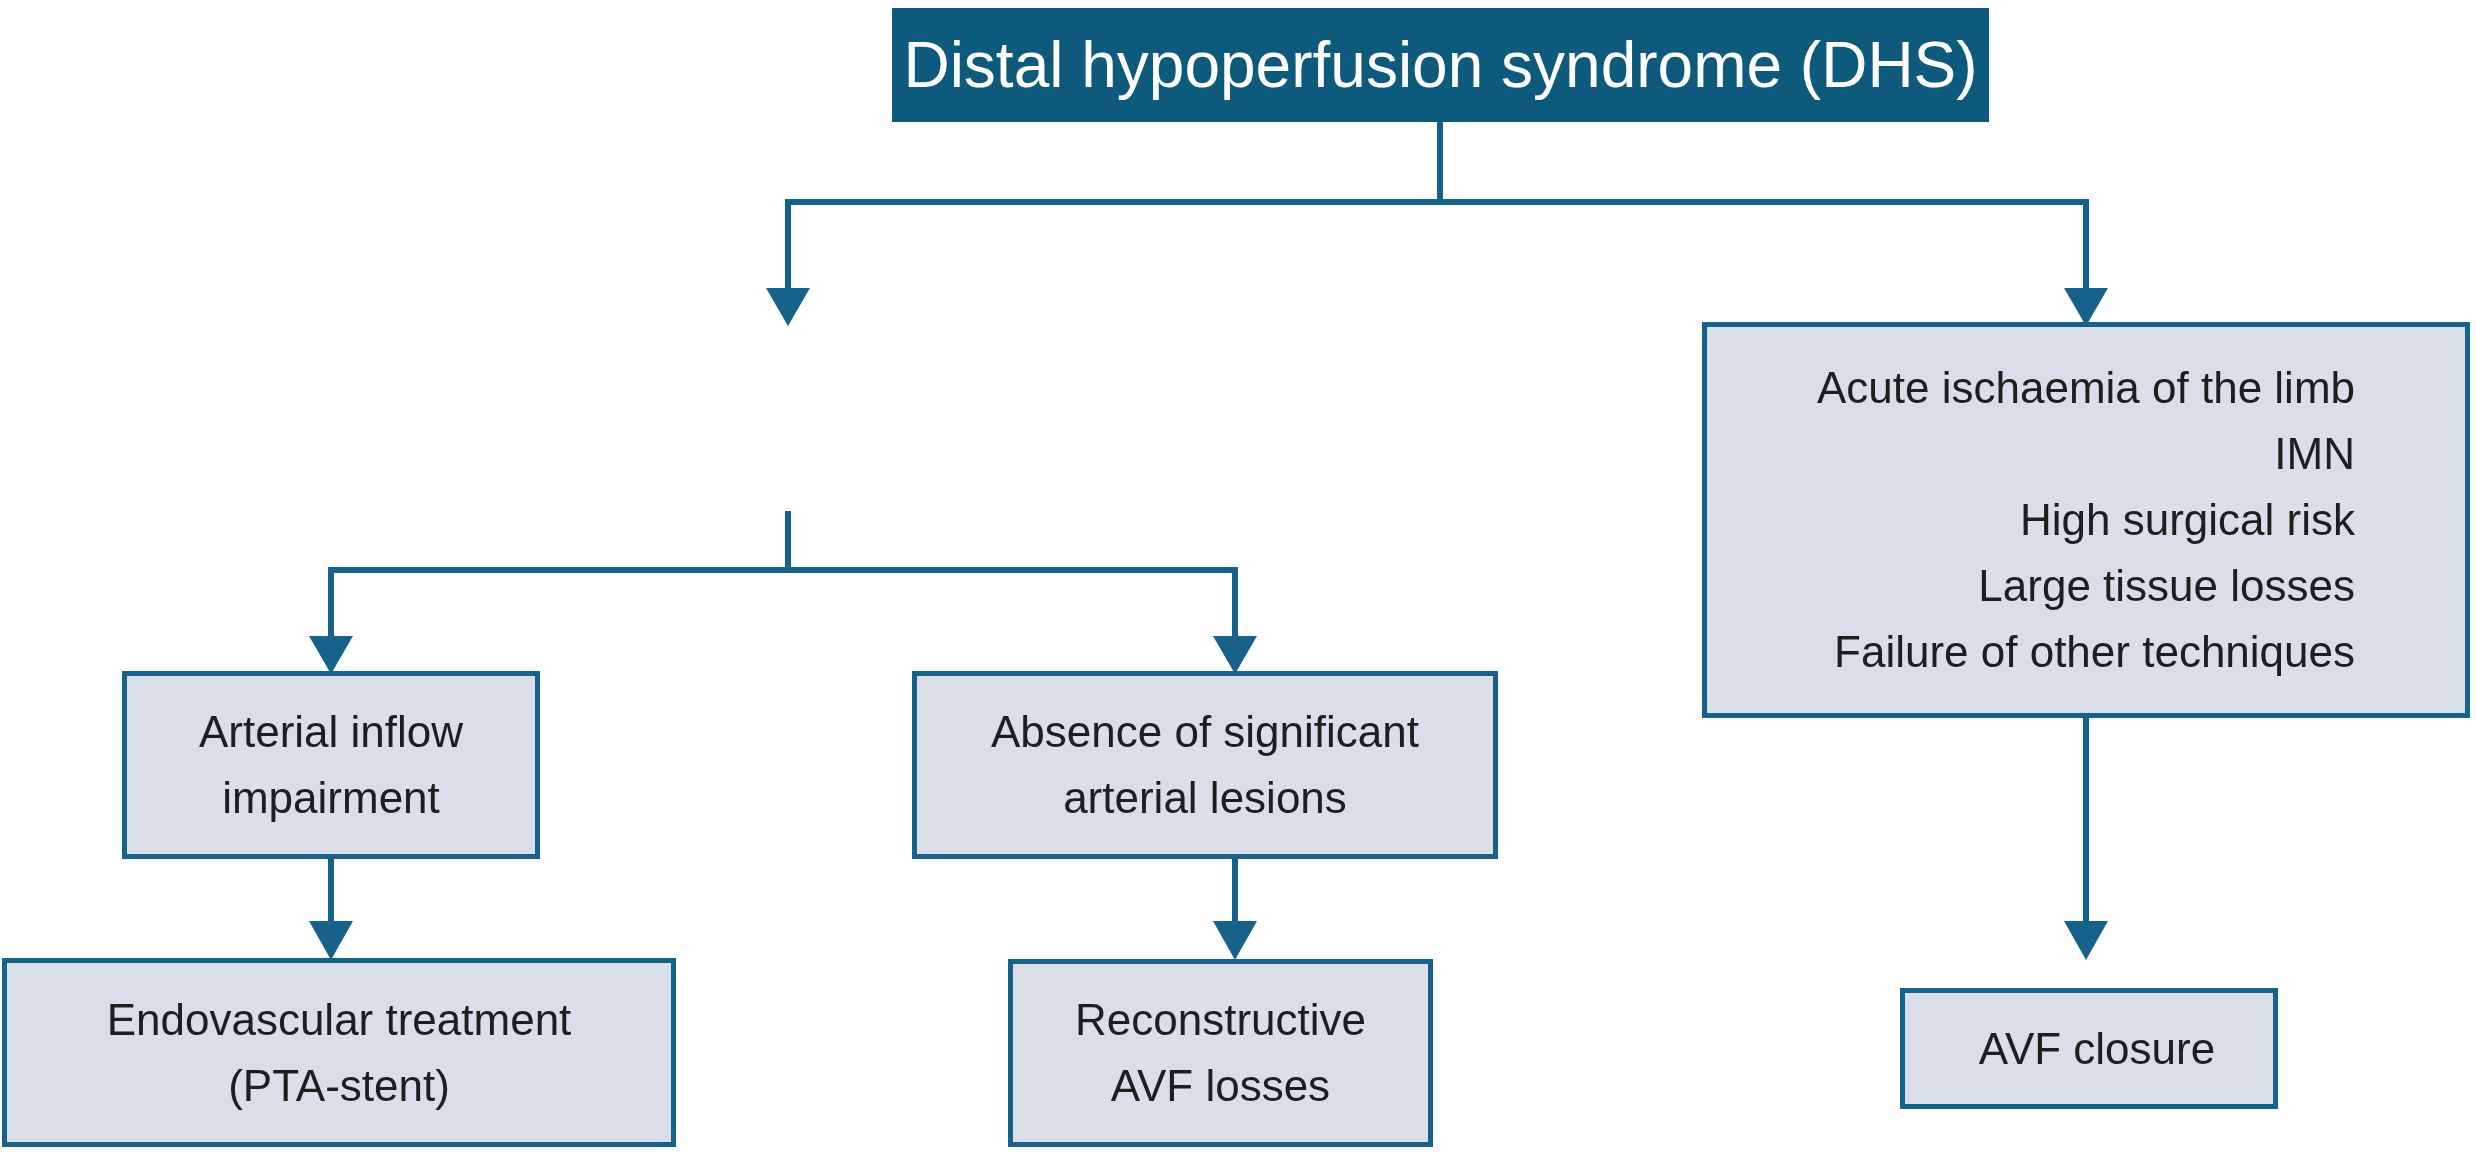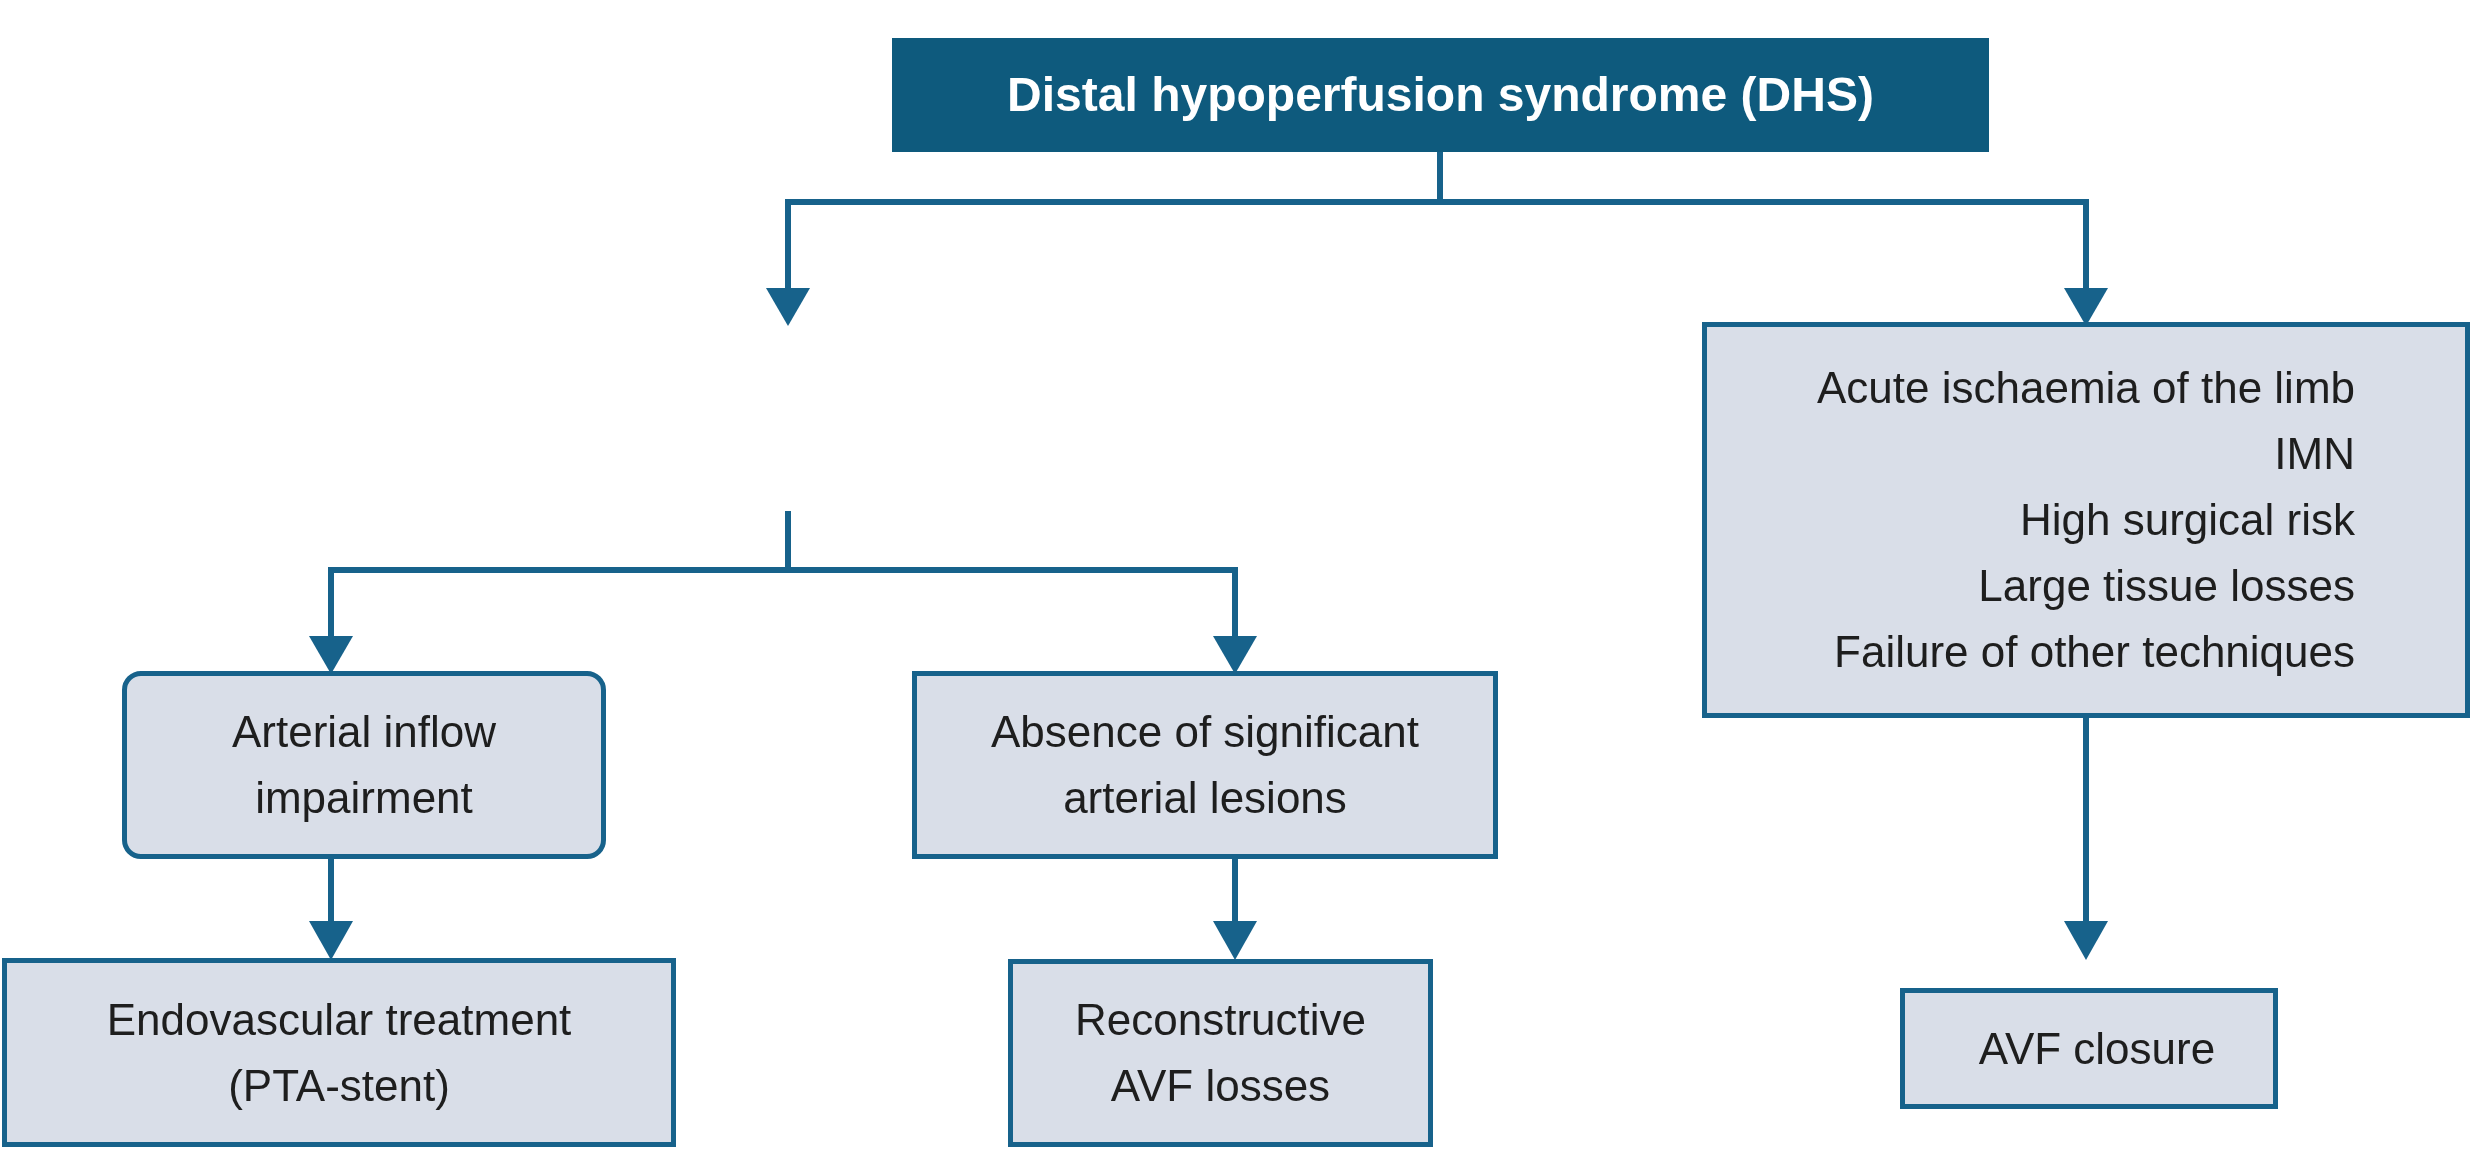--- a/index.html
+++ b/index.html
@@ -43,30 +43,29 @@
     border: 5px solid var(--box_border, #17628b);
     color: var(--text, #1e1e1e);
     font-size: 44px;
     line-height: 1.5;
     padding: 4px 10px;
   }
   .node--header {
     background: var(--header_fill, #0e5a7d);
     border: none;
     color: var(--header_text, #ffffff);
-    font-weight: bold;
-    font-size: 48px;
+    font-weight: normal;
+    font-size: 64px;
     line-height: 1.2;
-    margin-top: 30px;
   }
   
   .n-root         { left: 892px;  top: 8px;    width: 1097px; height: 114px; }
   .n-diagnostics  { left: 502px;  top: 322px;  width: 572px;  height: 191px; }
   .n-indications  { left: 1702px; top: 322px;  width: 768px;  height: 396px; text-align: right; }
-  .n-arterial     { left: 122px;  top: 671px;  width: 484px;  height: 188px; border-radius: 19px; }
+  .n-arterial     { left: 122px;  top: 671px;  width: 418px;  height: 188px; }
   .n-absence      { left: 912px;  top: 671px;  width: 586px;  height: 188px; }
   .n-endo         { left: 2px;    top: 958px;  width: 674px;  height: 189px; }
   .n-recon        { left: 1008px; top: 959px;  width: 425px;  height: 188px; }
   .n-avf          { left: 1900px; top: 988px;  width: 378px;  height: 121px; padding-left: 26px; }
 </style>
 </head>
 <body>
 
 <div class="canvas">
 

